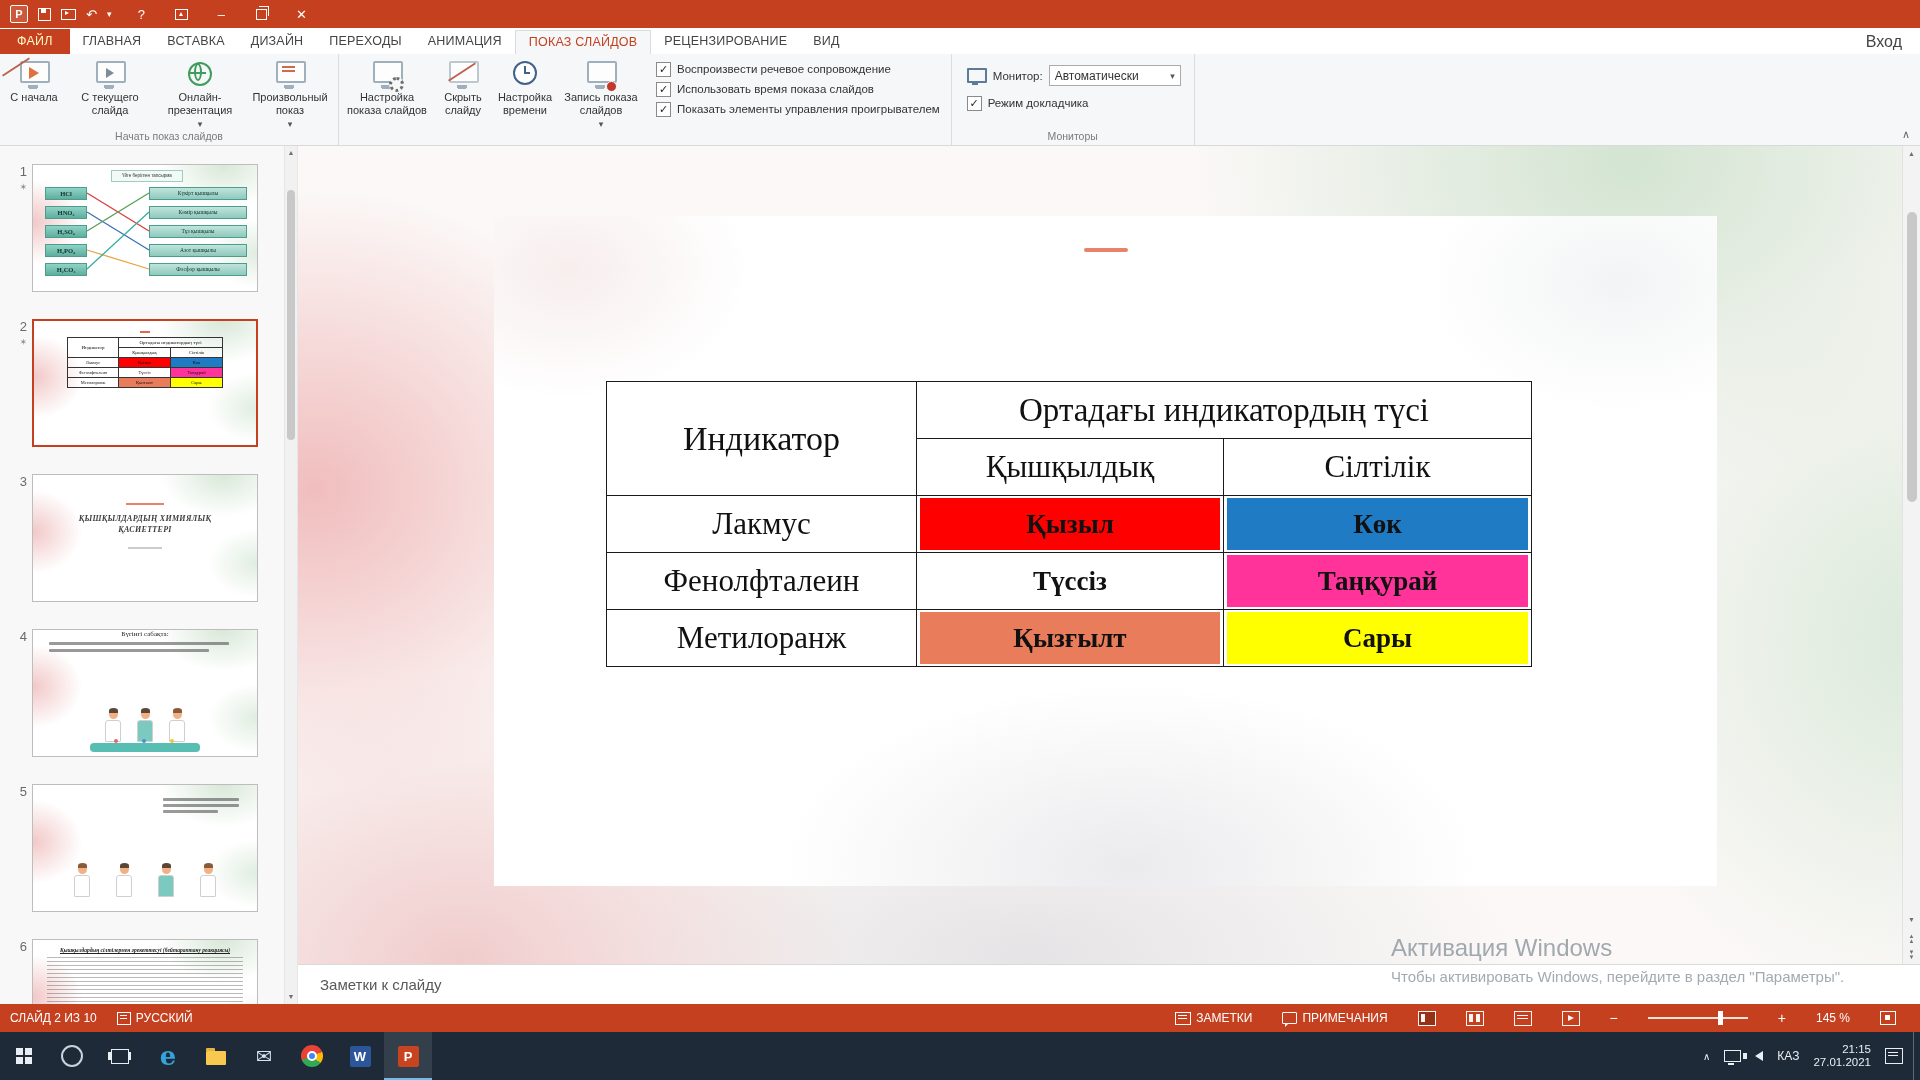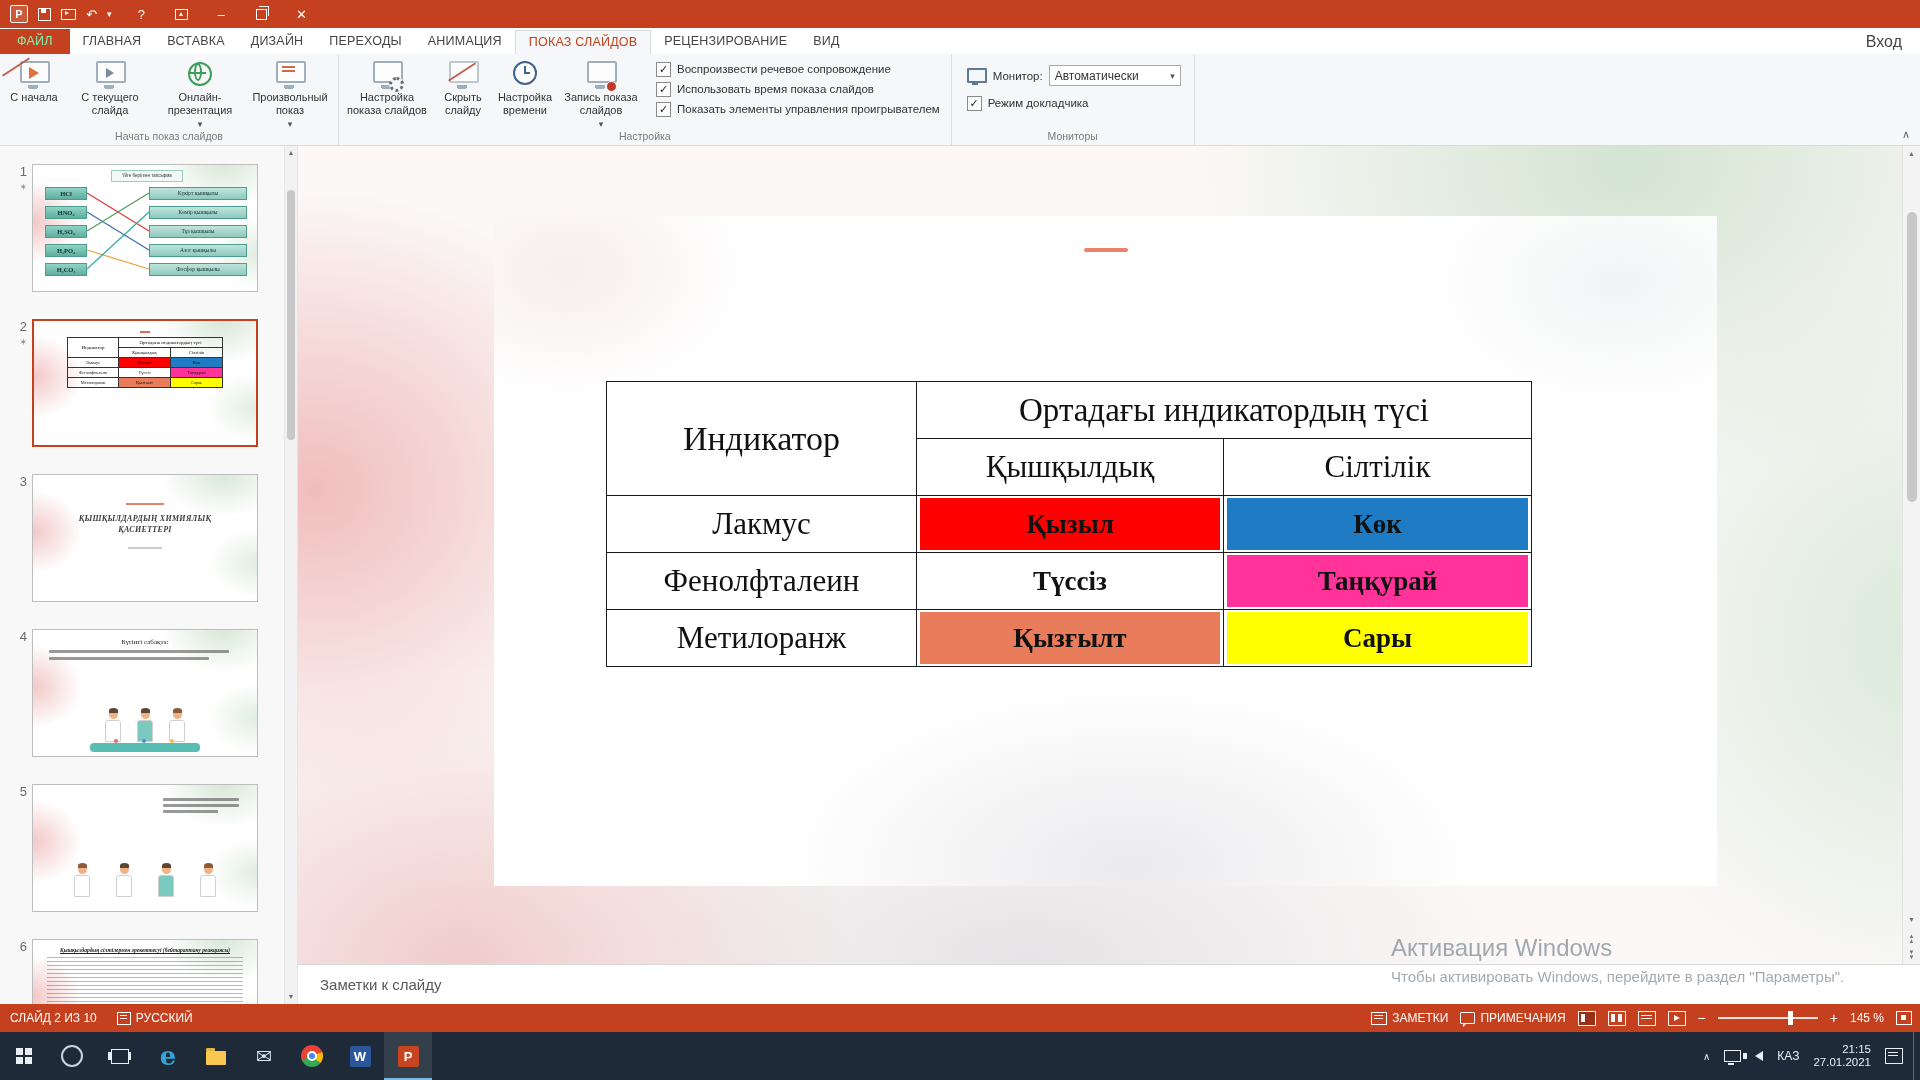--- a/index.html
+++ b/index.html
@@ -26,21 +26,21 @@
   .rdo::after{content:"";position:absolute;left:3px;top:2px;border-left:2px solid transparent;
               border-right:2px solid transparent;border-bottom:4px solid #fff}
   .rst{width:9px;height:9px;border:1px solid #fff;position:relative;background:var(--accent,#C5401F)}
   .rst::before{content:"";position:absolute;left:2px;top:-4px;width:9px;height:9px;border:1px solid #fff;
                border-bottom:none;border-left:none}
 
   
   #tabrow{position:absolute;left:0;top:28px;width:1920px;height:26px;background:#FFFFFF;display:flex;
           align-items:flex-end;z-index:29}
   .tab{padding:0 13px;font-size:12.5px;line-height:25px;color:#444;letter-spacing:.2px}
-  .tab.file{background:var(--accent,#C5401F);color:#86efac;padding:0 17px}
+  .tab.file{background:var(--accent,#C5401F);color:#fef9c3;padding:0 17px}
   .tab.active{color:var(--accent,#C5401F);background:#F6F7F8;border:1px solid #DADBDC;border-bottom:none;line-height:23px}
   #signin{margin-left:auto;padding-right:18px;font-size:16px;color:#444;line-height:25px}
 
   
   #ribbon{position:absolute;left:0;top:54px;width:1920px;height:92px;background:#F6F7F8;
           border-bottom:1px solid #D8D9DA;display:flex;z-index:28;box-sizing:border-box}
   .rgroup{display:flex;flex-direction:column;border-right:1px solid #DCDDDE;padding:1px 3px 0;box-sizing:border-box}
   .gbody{display:flex;flex:1;align-items:flex-start}
   .glabel{text-align:center;font-size:10.5px;color:#7B7B7B;padding:1px 0 3px}
   .bigbtn{display:flex;flex-direction:column;align-items:center;width:86px;padding:3px 2px 0;height:68px;
@@ -108,21 +108,21 @@
   .t2dash{width:10px;height:2px;background:#E06A50;margin:10px auto 4px}
   .minitable{border-collapse:collapse;margin:0 auto;table-layout:fixed;width:156px;
              font-family:"Liberation Serif","DejaVu Serif",serif;color:#111}
   .minitable td{border:0.5px solid #333;padding:0;text-align:center;vertical-align:middle;overflow:hidden;
                 font-size:4.5px;line-height:5px;height:9px}
   .minitable .mth{font-size:5px}
   .t3line{width:38px;height:2px;background:#E8836B;margin:28px auto 8px}
   .t3title{width:160px;margin:0 auto;text-align:center;font:bold italic 8px "Liberation Serif","DejaVu Serif",serif;
            color:#3E3E3E;letter-spacing:.3px;line-height:11px}
   .t3sub{width:34px;height:2px;background:#AAA;opacity:.6;margin:12px auto 0}
-  .t4title{margin-top:8px;text-align:center;font:7px "Liberation Serif","DejaVu Serif",serif;color:#222}
+  .t4title{text-align:center;font:7px "Liberation Serif","DejaVu Serif",serif;color:#222}
   .tbar{height:3px;background:rgba(70,70,70,.55);border-radius:1px;margin:4px 16px 0}
   .figs{position:absolute;left:0;right:0;bottom:14px;display:flex;justify-content:center;gap:16px}
   .fig{width:16px}
   .fig .head{width:9px;height:9px;border-radius:50%;background:#F2B184;margin:0 auto;position:relative}
   .fig .head::before{content:"";position:absolute;left:0;top:-2px;width:9px;height:5px;border-radius:50% 50% 0 0;background:#5A4632}
   .fig .bodyy{width:14px;height:20px;margin:1px auto 0;background:#fff;border:1px solid #CFCFCF;border-radius:3px 3px 1px 1px}
   .fig.teal .bodyy{background:#7CC9C0}
   .fig.pinkf .head::before{background:#8A5B3B}
   .desk{position:absolute;left:50%;transform:translateX(-50%);bottom:4px;width:110px;height:9px;background:#58BDB2;border-radius:4px}
   .desk::before{content:"";position:absolute;top:-4px;left:24px;width:4px;height:4px;border-radius:50%;background:#E26A6A;
@@ -183,21 +183,21 @@
 
   
   #notesbar{position:absolute;left:298px;top:964px;width:1622px;height:40px;background:#FFFFFF;
             border-top:1px solid #D9D9D9;display:flex;align-items:center;padding-left:22px;
             box-sizing:border-box;color:#595959;font-size:15px}
 
   
   #statusbar{position:absolute;left:0;top:1004px;width:1920px;height:28px;background:var(--accent,#C5401F);
              color:#fff;display:flex;align-items:center;font-size:12px;z-index:30}
   #statusbar .left{display:flex;align-items:center;gap:20px;padding-left:10px}
-  #statusbar .right{margin-left:auto;display:flex;align-items:center;gap:12px;padding-right:8px}
+  #statusbar .right{margin-left:auto;display:flex;align-items:center;gap:30px;padding-right:24px}
   .ic-book{width:12px;height:11px;border:1px solid #fff;position:relative}
   .ic-book::before{content:"";position:absolute;left:2px;top:2px;width:7px;height:1px;background:#fff;box-shadow:0 3px 0 #fff}
   .sb-item{display:flex;align-items:center;gap:5px}
   .ic-notes{width:14px;height:11px;border:1px solid #fff;position:relative}
   .ic-notes::before{content:"";position:absolute;left:2px;top:2px;width:9px;height:1px;background:#fff;box-shadow:0 3px 0 #fff}
   .ic-comm{width:13px;height:10px;border:1px solid #fff;position:relative;border-radius:1px}
   .ic-comm::after{content:"";position:absolute;left:2px;bottom:-4px;border-left:3px solid #fff;border-bottom:3px solid transparent}
   .vi{width:16px;height:13px;border:1px solid #fff;position:relative;opacity:.95}
   .vi.active{background:rgba(0,0,0,.25)}
   .vi.v1::before{content:"";position:absolute;left:2px;top:2px;width:4px;height:8px;background:#fff}
@@ -360,21 +360,20 @@
         <div class="chk">
           <span class="box">✓</span>
           <span>Использовать время показа слайдов</span>
         </div>
         <div class="chk">
           <span class="box">✓</span>
           <span>Показать элементы управления проигрывателем</span>
         </div>
       </div>
     </div>
-    <div class="glabel">Настройка</div>
   </div>
 
   <div class="rgroup">
     <div class="gbody">
       <div class="monrows">
         <div class="monrow">
           <span class="mini-mon"></span>
           <span>Монитор:</span>
           <div class="dd">
             <span>Автоматически</span>

